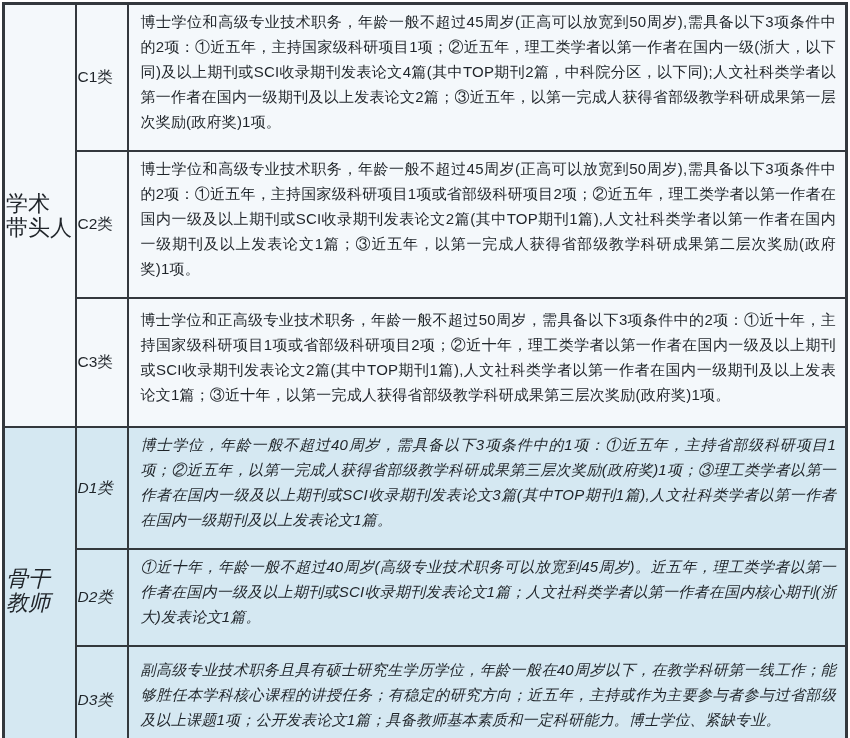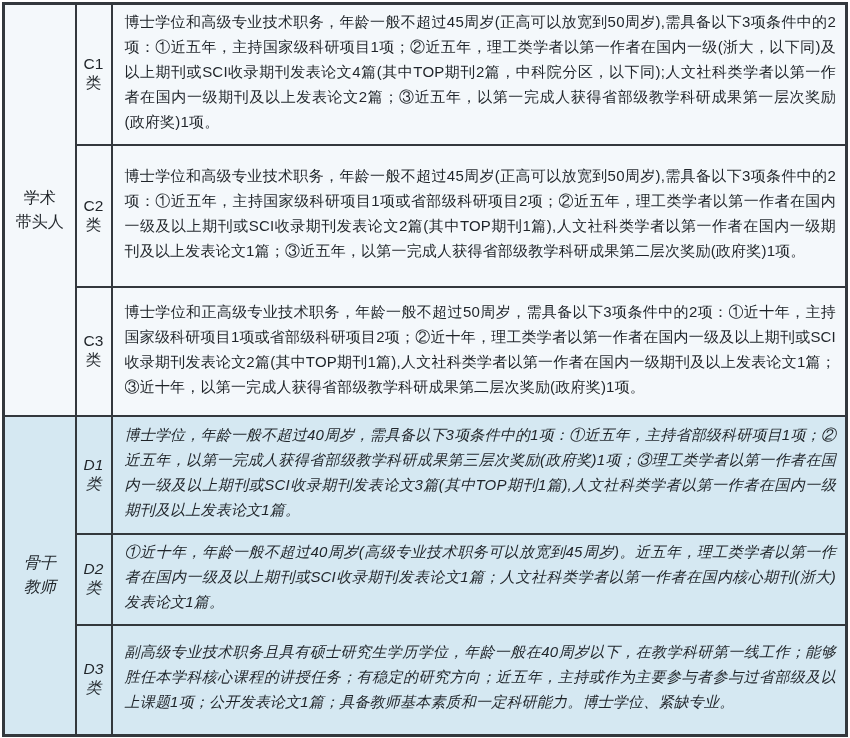--- a/index.html
+++ b/index.html
@@ -25,33 +25,31 @@
   table.criteria td {
     border: 2px solid var(--border-color, #33383d);
     vertical-align: middle;
     box-sizing: border-box;
   }
   tbody.group-a td { background: var(--group-a-bg, #f4f8fb); }
   tbody.group-b td { background: var(--group-b-bg, #d5e8f2); font-style: italic; }
 
   td.col-group {
     width: 72px;
-    text-align: center;
-    font-size: 16px;
+    font-size: 22px;
     line-height: 24px;
     white-space: pre-line;
     font-weight: 400;
   }
   td.col-cat {
-    width: 36px;
-    text-align: center;
+    width: 52px;
     font-size: 15.5px;
   }
   td.col-req {
-    padding: 4px 9px 10px 12px;
+    padding: 4px 9px 16px 12px;
     font-size: 15px;
     line-height: 25px;
     text-align: justify;
     text-justify: inter-ideograph;
     letter-spacing: 0.2px;
   }
   tr.r-c1 { height: 134px; }
   tr.r-c2 { height: 142px; }
   tr.r-c3 { height: 129px; }
   tr.r-d1 { height: 118px; }
@@ -69,21 +67,21 @@
 带头人</td>
         <td class="col-cat">C1类</td>
         <td class="col-req">博士学位和高级专业技术职务，年龄一般不超过45周岁(正高可以放宽到50周岁),需具备以下3项条件中的2项：①近五年，主持国家级科研项目1项；②近五年，理工类学者以第一作者在国内一级(浙大，以下同)及以上期刊或SCI收录期刊发表论文4篇(其中TOP期刊2篇，中科院分区，以下同);人文社科类学者以第一作者在国内一级期刊及以上发表论文2篇；③近五年，以第一完成人获得省部级教学科研成果第一层次奖励(政府奖)1项。</td>
       </tr>
       <tr class="r-c2">
         <td class="col-cat">C2类</td>
         <td class="col-req">博士学位和高级专业技术职务，年龄一般不超过45周岁(正高可以放宽到50周岁),需具备以下3项条件中的2项：①近五年，主持国家级科研项目1项或省部级科研项目2项；②近五年，理工类学者以第一作者在国内一级及以上期刊或SCI收录期刊发表论文2篇(其中TOP期刊1篇),人文社科类学者以第一作者在国内一级期刊及以上发表论文1篇；③近五年，以第一完成人获得省部级教学科研成果第二层次奖励(政府奖)1项。</td>
       </tr>
       <tr class="r-c3">
         <td class="col-cat">C3类</td>
-        <td class="col-req">博士学位和正高级专业技术职务，年龄一般不超过50周岁，需具备以下3项条件中的2项：①近十年，主持国家级科研项目1项或省部级科研项目2项；②近十年，理工类学者以第一作者在国内一级及以上期刊或SCI收录期刊发表论文2篇(其中TOP期刊1篇),人文社科类学者以第一作者在国内一级期刊及以上发表论文1篇；③近十年，以第一完成人获得省部级教学科研成果第二层次奖励(政府奖)1项。</td>
+        <td class="col-req">博士学位和正高级专业技术职务，年龄一般不超过50周岁，需具备以下3项条件中的2项：①近十年，主持国家级科研项目1项或省部级科研项目2项；②近十年，理工类学者以第一作者在国内一级及以上期刊或SCI收录期刊发表论文2篇(其中TOP期刊1篇),人文社科类学者以第一作者在国内一级期刊及以上发表论文1篇；③近十年，以第一完成人获得省部级教学科研成果第三层次奖励(政府奖)1项。</td>
       </tr>
     </tbody>
     <tbody class="group-b">
       <tr class="r-d1">
         <td class="col-group" rowspan="3">骨干
 教师</td>
         <td class="col-cat">D1类</td>
         <td class="col-req">博士学位，年龄一般不超过40周岁，需具备以下3项条件中的1项：①近五年，主持省部级科研项目1项；②近五年，以第一完成人获得省部级教学科研成果第三层次奖励(政府奖)1项；③理工类学者以第一作者在国内一级及以上期刊或SCI收录期刊发表论文3篇(其中TOP期刊1篇),人文社科类学者以第一作者在国内一级期刊及以上发表论文1篇。</td>
       </tr>
       <tr class="r-d2">

